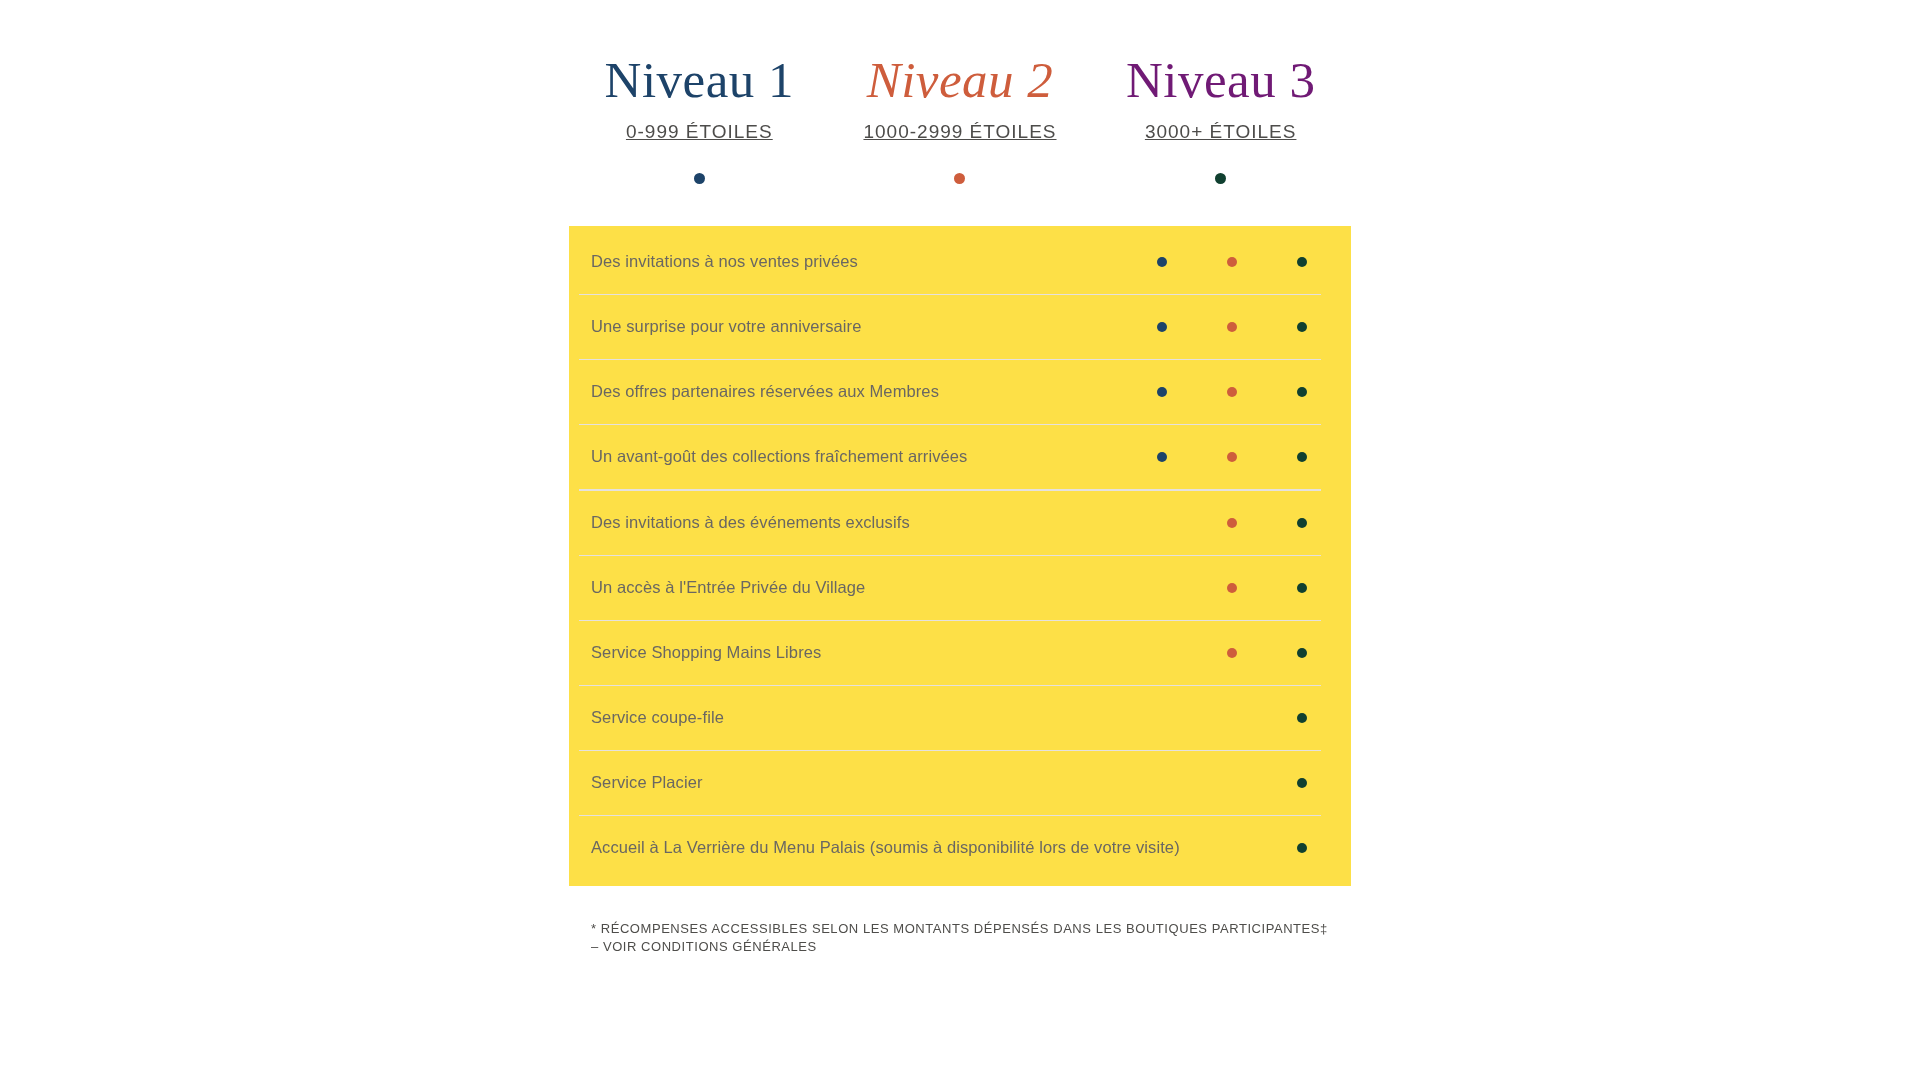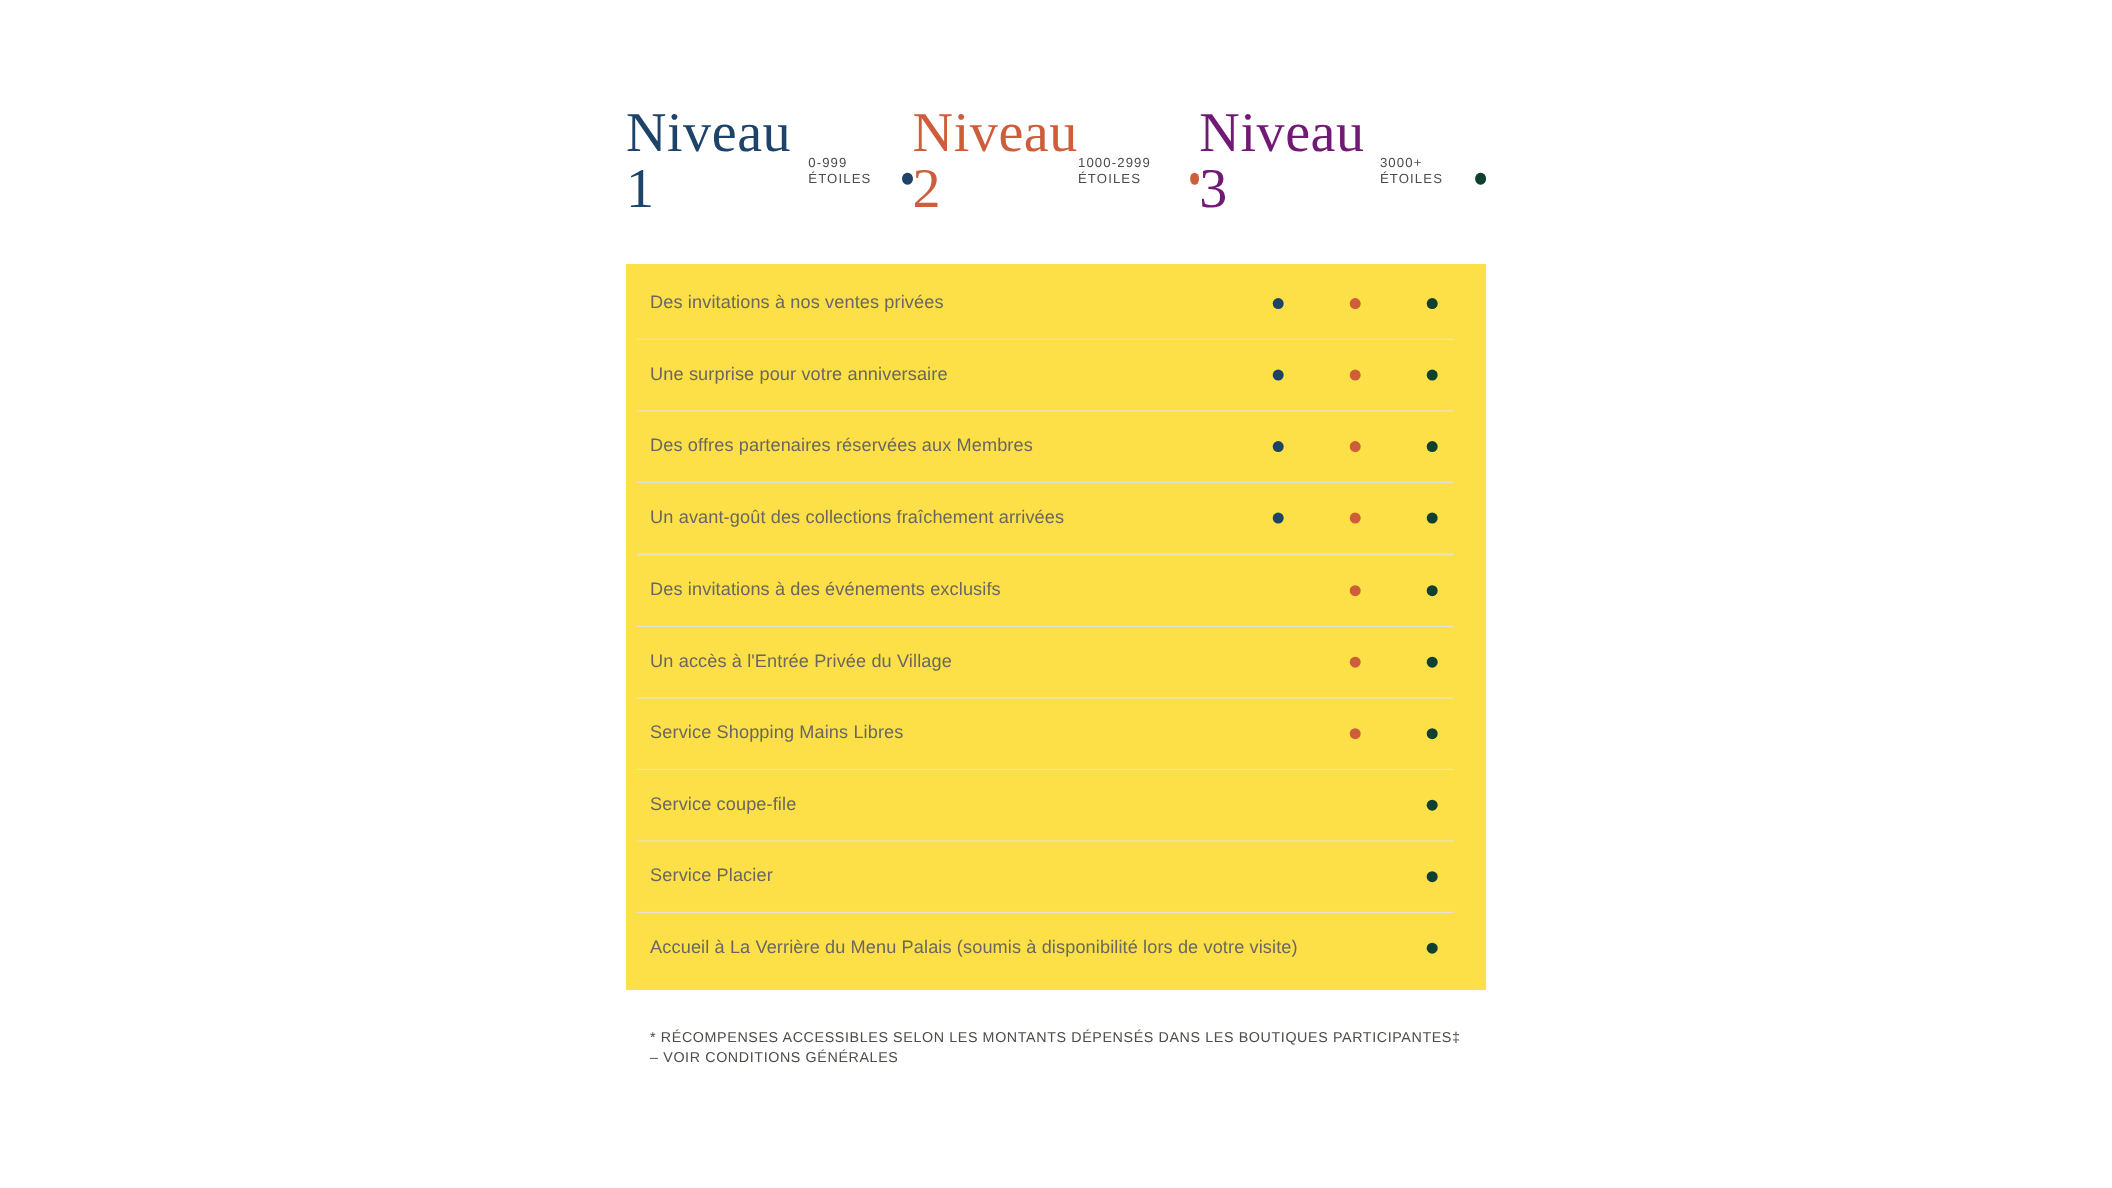--- a/index.html
+++ b/index.html
@@ -15,36 +15,36 @@
     width: 782px;
     margin: 0 auto;
     padding-top: 55px;
   }
   .tiers-header {
     display: grid;
     grid-template-columns: 1fr 1fr 1fr;
   }
   .tier-col {
     display: flex;
-    flex-direction: row;
+    flex-direction: column;
     align-items: center;
-    margin-top: 41px;
   }
   .tier-title {
     font-family: "Liberation Serif", serif;
     font-weight: 400;
     font-size: 51px;
     line-height: 1;
     letter-spacing: 0.5px;
   }
   .tier-subtitle {
     margin-top: 15px;
-    font-size: 12px;
+    font-size: 19px;
     letter-spacing: 1px;
     color: #4d4c4a;
+    text-decoration: underline;
   }
   .tier-dot {
     width: 11px;
     height: 11px;
     border-radius: 50%;
     margin-top: 30px;
   }
   .benefits-table {
     margin-top: 42px;
     background: #fde047;
@@ -108,21 +108,21 @@
 
 <div class="wrap">
 
   <div class="tiers-header" id="tiersHeader">
       <div class="tier-col">
         <div class="tier-title" style="color: rgb(29, 67, 105);">Niveau 1</div>
         <div class="tier-subtitle">0-999 ÉTOILES</div>
         <span class="tier-dot" style="background: rgb(29, 67, 105);"></span>
       </div>
       <div class="tier-col">
-        <div class="tier-title" style="color: rgb(206, 93, 60);">Niveau 2</div>
+        <div class="tier-title" style="color: rgb(206, 93, 60); font-style: italic;">Niveau 2</div>
         <div class="tier-subtitle">1000-2999 ÉTOILES</div>
         <span class="tier-dot" style="background: rgb(206, 93, 60);"></span>
       </div>
       <div class="tier-col">
         <div class="tier-title" style="color: #701a75;">Niveau 3</div>
         <div class="tier-subtitle">3000+ ÉTOILES</div>
         <span class="tier-dot" style="background: rgb(16, 64, 48);"></span>
       </div>
     </div>
 

